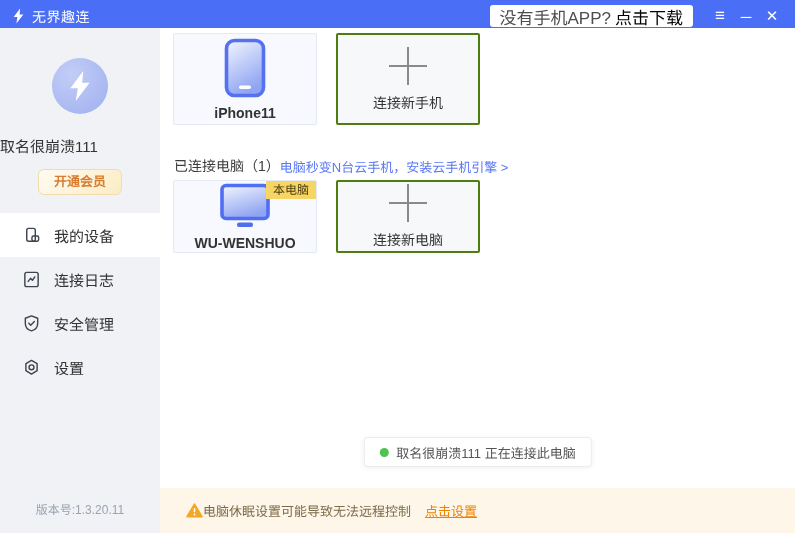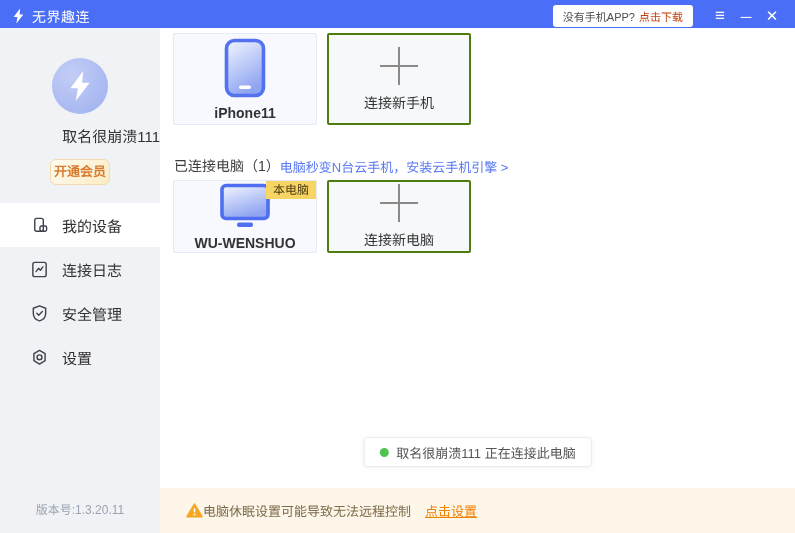--- a/index.html
+++ b/index.html
@@ -7,53 +7,53 @@
   body { font-family:"Liberation Sans","DejaVu Sans",sans-serif; }
   .window { position:relative; width:795px; height:533px; background:#fff; overflow:hidden; }
 
   
   .titlebar { position:absolute; top:0; left:0; right:0; height:28px; background:#4a6ef5;
               display:flex; align-items:center; padding:4px 10px 0 12px; }
   .app-logo { display:flex; align-items:center; margin-right:7px; }
   .app-title { color:#fff; font-size:14px; letter-spacing:.5px; }
   .tb-spacer { flex:1; }
   .download-btn { background:#fff; border-radius:3px; height:22px; padding:0 10px;
-                  display:flex; align-items:center; font-size:11px; cursor:pointer; margin-right:14px; }
+                  display:flex; align-items:center; font-size:17px; cursor:pointer; margin-right:14px; }
   .download-btn .prompt { color:#4d4d4d; }
-  .download-btn .dl-link { color:#c2410c; margin-left:4px; }
+  .download-btn .dl-link { color:#000000; margin-left:4px; }
   .win-btn { width:26px; height:28px; display:flex; align-items:center; justify-content:center;
              color:#fff; cursor:pointer; font-size:15px; }
   .win-btn.menu-glyph { font-size:17px; }
 
   
   .sidebar { position:absolute; top:28px; left:0; width:160px; bottom:0; background:#f0f2f5; }
   .avatar { width:56px; height:56px; border-radius:50%; margin:30px auto 0;
             background:radial-gradient(circle at 35% 30%, #c3cdf6, #9dafef);
             display:flex; align-items:center; justify-content:center; }
-  .username { text-align:right; margin-top:11px; font-size:15px; color:#333; }
-  .vip-btn { display:block; margin:13px auto 0; width:60px; height:26px;
+  .username { text-align:left; margin-top:21px; font-size:15px; color:#333; }
+  .vip-btn { display:block; margin:13px auto 0; width:84px; height:26px;
              background:linear-gradient(135deg,#fefbf1,#fbecc4); border:1px solid #f2dcab;
              border-radius:6px; color:#d97b2e; font-size:13px; font-weight:bold;
              text-align:center; line-height:24px; cursor:pointer; }
   .menu { margin-top:18px; }
-  .menu-item { height:44px; display:flex; align-items:center; padding-left:30px; gap:13px;
+  .menu-item { height:44px; display:flex; align-items:center; padding-left:22px; gap:13px;
                font-size:15px; color:#333; cursor:pointer; }
   .menu-item.active { background:#fff; }
   .menu-item .micon { display:flex; width:19px; height:19px; }
   .menu-item .micon svg { stroke:#3e434d; fill:none; stroke-width:1.5; stroke-linecap:round; stroke-linejoin:round; }
   .version { position:absolute; bottom:16px; width:100%; text-align:center; color:#9aa3b0; font-size:12px; }
 
   
   .main { position:absolute; top:28px; left:160px; right:0; bottom:0; background:#fff; }
   .section-head { margin:12px 0 0 14px; font-size:14px; color:#3c3c3c; line-height:20px; }
   .section-row { display:flex; justify-content:flex-start; align-items:center;
                  margin:31px 14px 0 14px; }
   .section-row .section-head { margin:0; }
   .promo-link { font-size:13px; color:#5a78f5; cursor:pointer; }
-  .cards { display:flex; gap:10px; margin:5px 0 0 13px; }
+  .cards { display:flex; gap:19px; margin:5px 0 0 13px; }
   .cards.row2 { margin-top:4px; }
   .card { width:144px; height:92px; display:flex; flex-direction:column; align-items:center;
           justify-content:center; position:relative; cursor:pointer; border-radius:2px; }
   .row2 .card { height:73px; }
   .device-card { background:#f7f9fe; border:1px solid #e4e9f6; }
   .add-card { background:#f7f8fa; border:2px solid #4d7c0f; }
   .card-label { margin-top:7px; font-size:14px; color:#333; font-weight:bold; }
   .add-card .card-label { font-weight:normal; }
   .corner-tag { position:absolute; top:0; right:0; background:#f7d564; color:#4a3b11;
                 font-size:12px; line-height:18px; padding:0 7px; }

